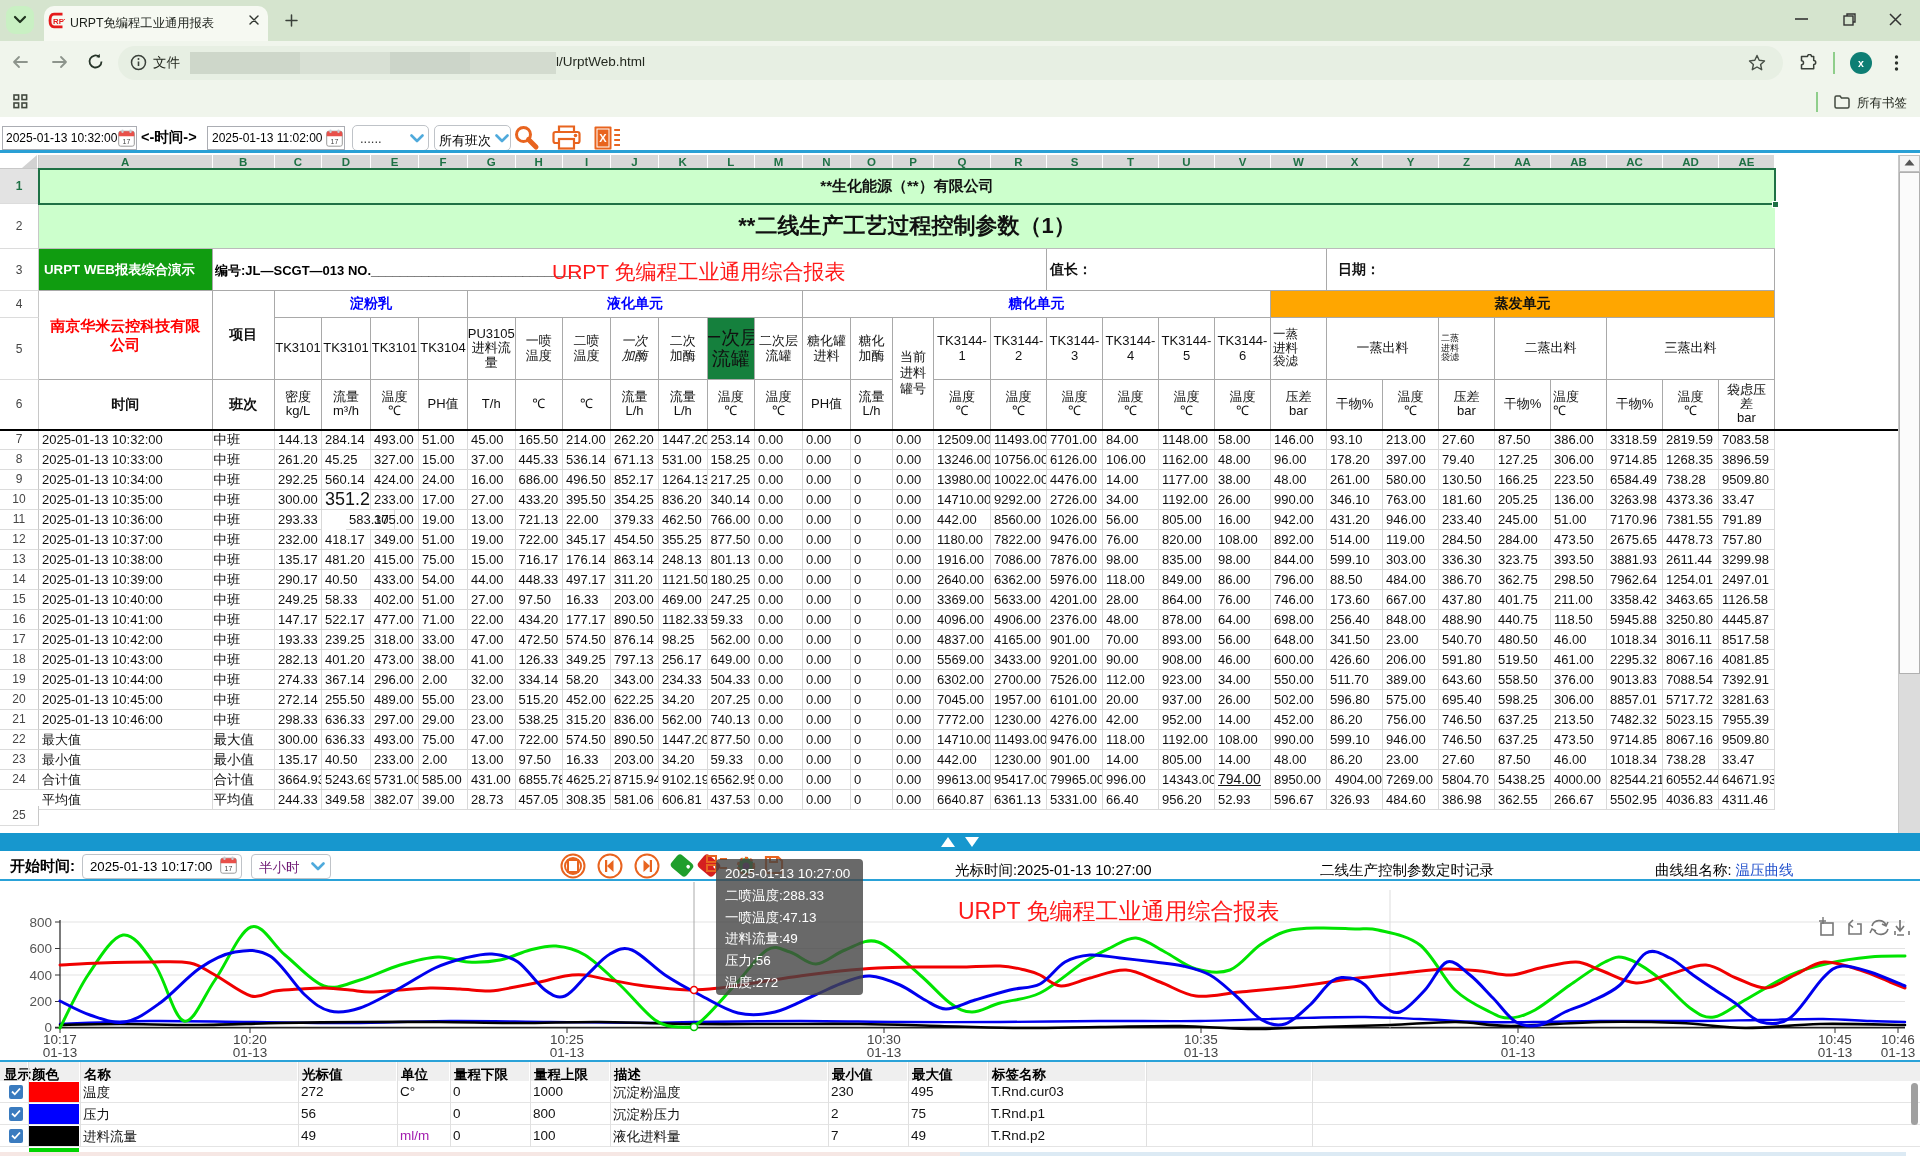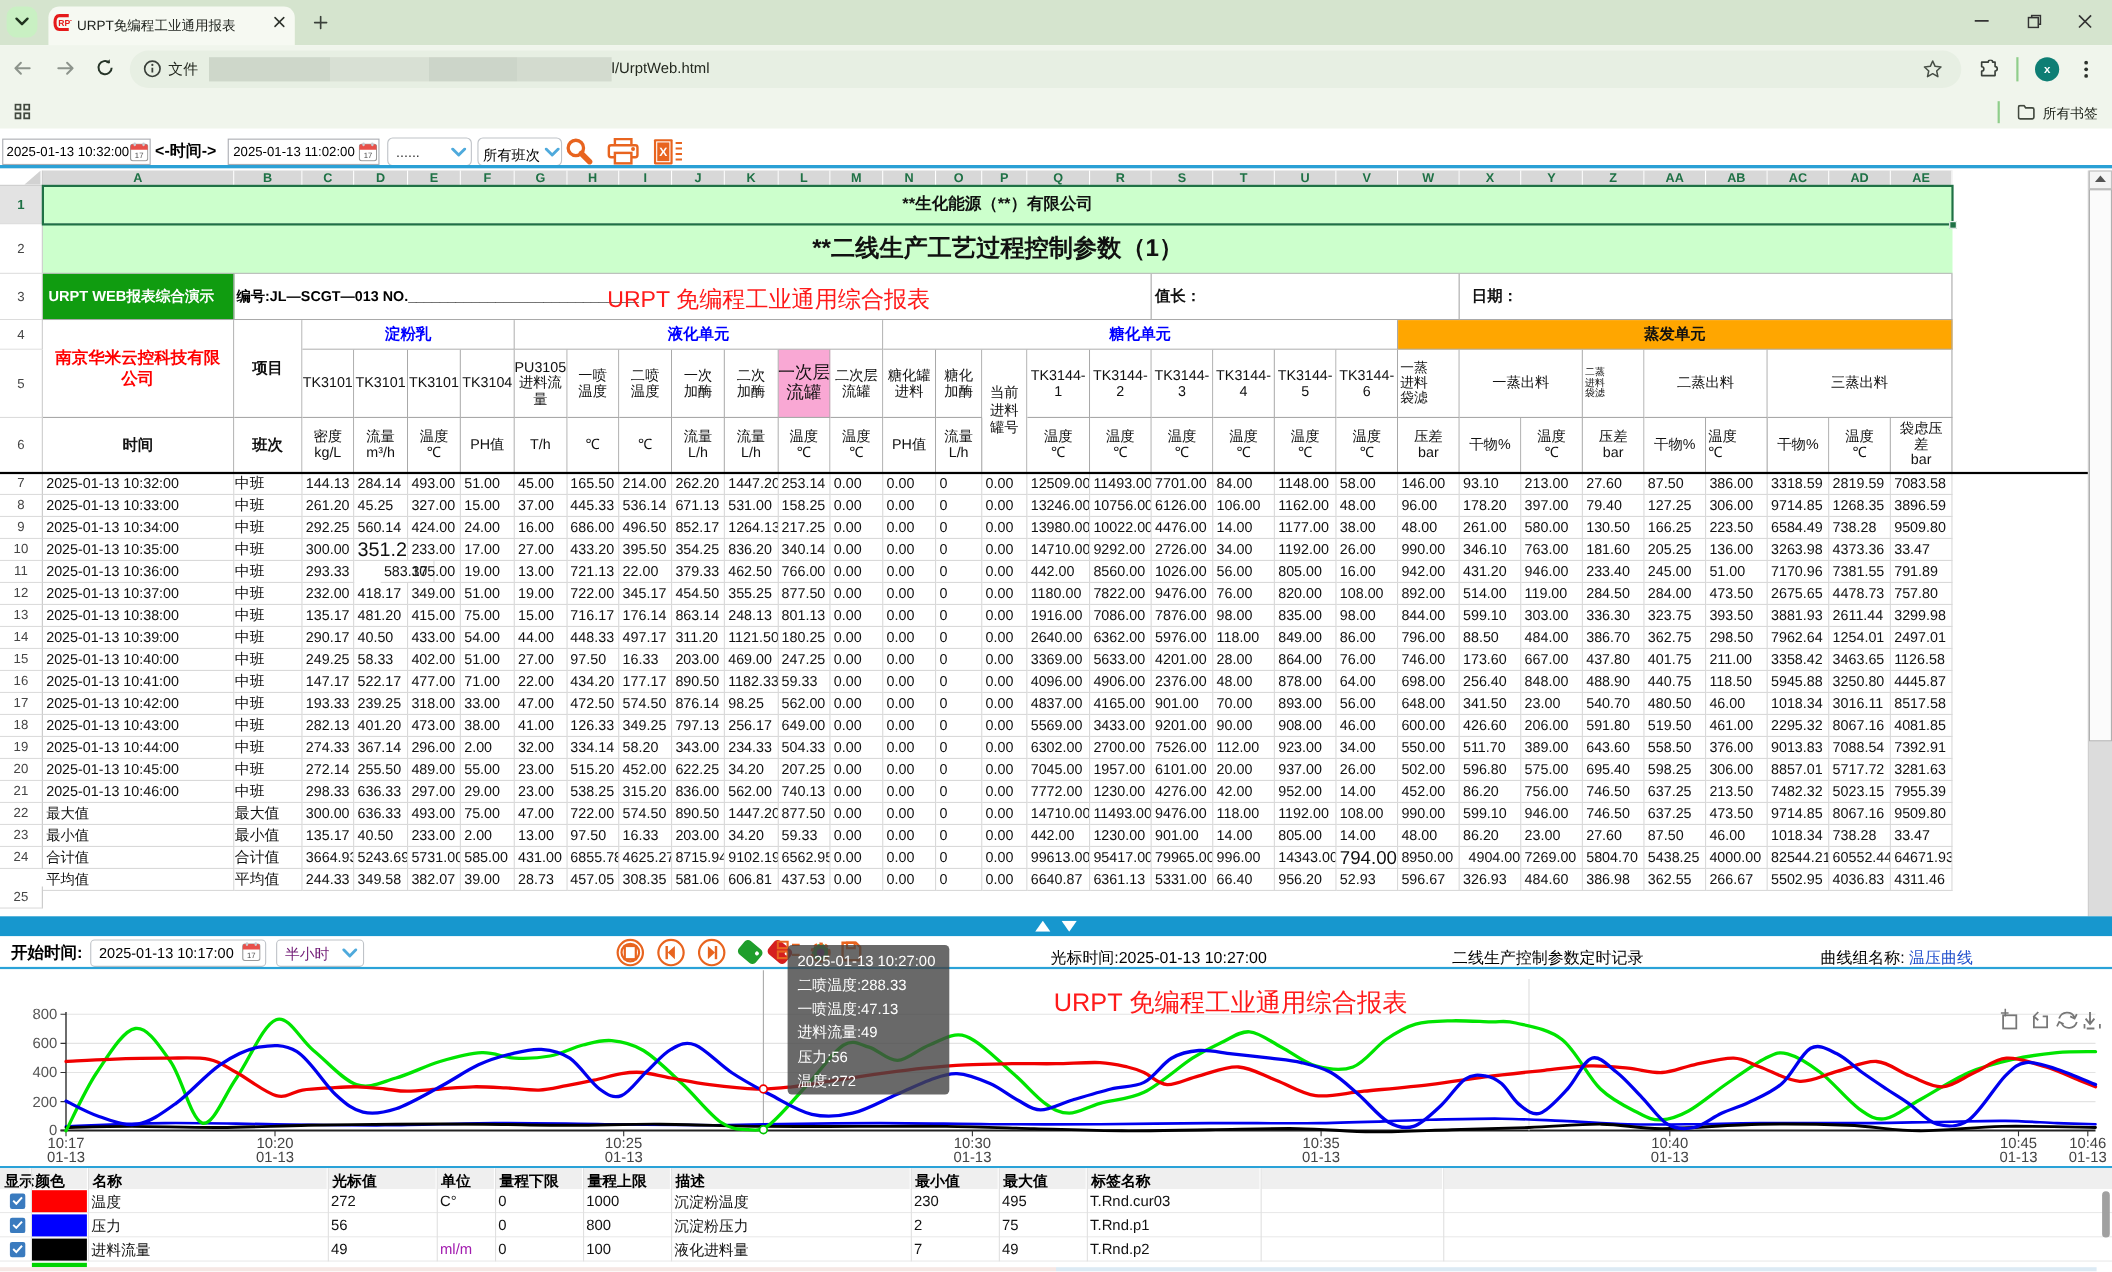--- a/index.html
+++ b/index.html
@@ -245,23 +245,23 @@
 <div class="cell hc" style="left:1271.0px;top:291.0px;width:504.0px;height:27.0px;font-size:13px;background:#FFA600;">
     <b style="font-size:14px">蒸发单元</b>
   </div>
 <div class="cell hc" style="left:275.0px;top:318.0px;width:47.0px;height:62.0px;font-size:13px;background:#fff;">TK3101</div>
 <div class="cell hc" style="left:322.0px;top:318.0px;width:49.0px;height:62.0px;font-size:13px;background:#fff;">TK3101</div>
 <div class="cell hc" style="left:371.0px;top:318.0px;width:48.0px;height:62.0px;font-size:13px;background:#fff;">TK3101</div>
 <div class="cell hc" style="left:419.0px;top:318.0px;width:49.0px;height:62.0px;font-size:13px;background:#fff;">TK3104</div>
 <div class="cell hc" style="left:468.0px;top:318.0px;width:47.5px;height:62.0px;font-size:13px;background:#fff;">PU3105<br>进料流<br>量</div>
 <div class="cell hc" style="left:515.5px;top:318.0px;width:47.5px;height:62.0px;font-size:13px;background:#fff;">一喷<br>温度</div>
 <div class="cell hc" style="left:563.0px;top:318.0px;width:48.0px;height:62.0px;font-size:13px;background:#fff;">二喷<br>温度</div>
-<div class="cell hc" style="left:611.0px;top:318.0px;width:48.0px;height:62.0px;font-size:13px;background:#fff;">一次<br>加酶</div>
+<div class="cell hc" style="left:611.0px;top:318.0px;width:48.0px;height:62.0px;font-size:13px;background:#fff;font-style:italic;">一次<br>加酶</div>
 <div class="cell hc" style="left:659.0px;top:318.0px;width:48.5px;height:62.0px;font-size:13px;background:#fff;">二次<br>加酶</div>
-<div class="cell hc" style="left:707.5px;top:318.0px;width:47.5px;height:62.0px;font-size:16px;background:#f9a8d4;">一次层<br>流罐</div>
+<div class="cell hc" style="left:707.5px;top:318.0px;width:47.5px;height:62.0px;font-size:19px;background:#15803d;">一次层<br>流罐</div>
 <div class="cell hc" style="left:755.0px;top:318.0px;width:48.0px;height:62.0px;font-size:13px;background:#fff;">二次层<br>流罐</div>
 <div class="cell hc" style="left:803.0px;top:318.0px;width:48.0px;height:62.0px;font-size:13px;background:#fff;">糖化罐<br>进料</div>
 <div class="cell hc" style="left:851.0px;top:318.0px;width:42.0px;height:62.0px;font-size:13px;background:#fff;">糖化<br>加酶</div>
 <div class="cell hc" style="left:893.0px;top:318.0px;width:41.0px;height:111.5px;font-size:13px;background:#fff;line-height:1.25;">当前<br>进料<br>罐号</div>
 <div class="cell hc" style="left:934.0px;top:318.0px;width:57.0px;height:62.0px;font-size:13px;background:#fff;">TK3144-<br>1</div>
 <div class="cell hc" style="left:991.0px;top:318.0px;width:56.0px;height:62.0px;font-size:13px;background:#fff;">TK3144-<br>2</div>
 <div class="cell hc" style="left:1047.0px;top:318.0px;width:56.0px;height:62.0px;font-size:13px;background:#fff;">TK3144-<br>3</div>
 <div class="cell hc" style="left:1103.0px;top:318.0px;width:56.0px;height:62.0px;font-size:13px;background:#fff;">TK3144-<br>4</div>
 <div class="cell hc" style="left:1159.0px;top:318.0px;width:56.0px;height:62.0px;font-size:13px;background:#fff;">TK3144-<br>5</div>
 <div class="cell hc" style="left:1215.0px;top:318.0px;width:56.0px;height:62.0px;font-size:13px;background:#fff;">TK3144-<br>6</div>
@@ -845,21 +845,21 @@
 <div class="cell" style="left:707.5px;top:769.5px;width:47.5px;height:20.0px;font-size:13px;">6562.95</div>
 <div class="cell" style="left:755.0px;top:769.5px;width:48.0px;height:20.0px;font-size:13px;">0.00</div>
 <div class="cell" style="left:803.0px;top:769.5px;width:48.0px;height:20.0px;font-size:13px;">0.00</div>
 <div class="cell" style="left:851.0px;top:769.5px;width:42.0px;height:20.0px;font-size:13px;">0</div>
 <div class="cell" style="left:893.0px;top:769.5px;width:41.0px;height:20.0px;font-size:13px;">0.00</div>
 <div class="cell" style="left:934.0px;top:769.5px;width:57.0px;height:20.0px;font-size:13px;">99613.00</div>
 <div class="cell" style="left:991.0px;top:769.5px;width:56.0px;height:20.0px;font-size:13px;">95417.00</div>
 <div class="cell" style="left:1047.0px;top:769.5px;width:56.0px;height:20.0px;font-size:13px;">79965.00</div>
 <div class="cell" style="left:1103.0px;top:769.5px;width:56.0px;height:20.0px;font-size:13px;">996.00</div>
 <div class="cell" style="left:1159.0px;top:769.5px;width:56.0px;height:20.0px;font-size:13px;">14343.00</div>
-<div class="cell" style="left:1215.0px;top:769.5px;width:56.0px;height:20.0px;font-size:17px;">794.00</div>
+<div class="cell" style="left:1215.0px;top:769.5px;width:56.0px;height:20.0px;font-size:14px;text-decoration:underline;">794.00</div>
 <div class="cell" style="left:1271.0px;top:769.5px;width:56.0px;height:20.0px;font-size:13px;">8950.00</div>
 <div class="cell" style="left:1327.0px;top:769.5px;width:56.0px;height:20.0px;font-size:13px;text-align:right;">4904.00</div>
 <div class="cell" style="left:1383.0px;top:769.5px;width:56.0px;height:20.0px;font-size:13px;">7269.00</div>
 <div class="cell" style="left:1439.0px;top:769.5px;width:56.0px;height:20.0px;font-size:13px;">5804.70</div>
 <div class="cell" style="left:1495.0px;top:769.5px;width:56.0px;height:20.0px;font-size:13px;">5438.25</div>
 <div class="cell" style="left:1551.0px;top:769.5px;width:56.0px;height:20.0px;font-size:13px;">4000.00</div>
 <div class="cell" style="left:1607.0px;top:769.5px;width:56.0px;height:20.0px;font-size:13px;">82544.21</div>
 <div class="cell" style="left:1663.0px;top:769.5px;width:56.0px;height:20.0px;font-size:13px;">60552.44</div>
 <div class="cell" style="left:1719.0px;top:769.5px;width:56.0px;height:20.0px;font-size:13px;">64671.93</div>
 <div class="cell" style="left:39.0px;top:789.5px;width:173.5px;height:20.0px;font-size:13px;">平均值</div>

